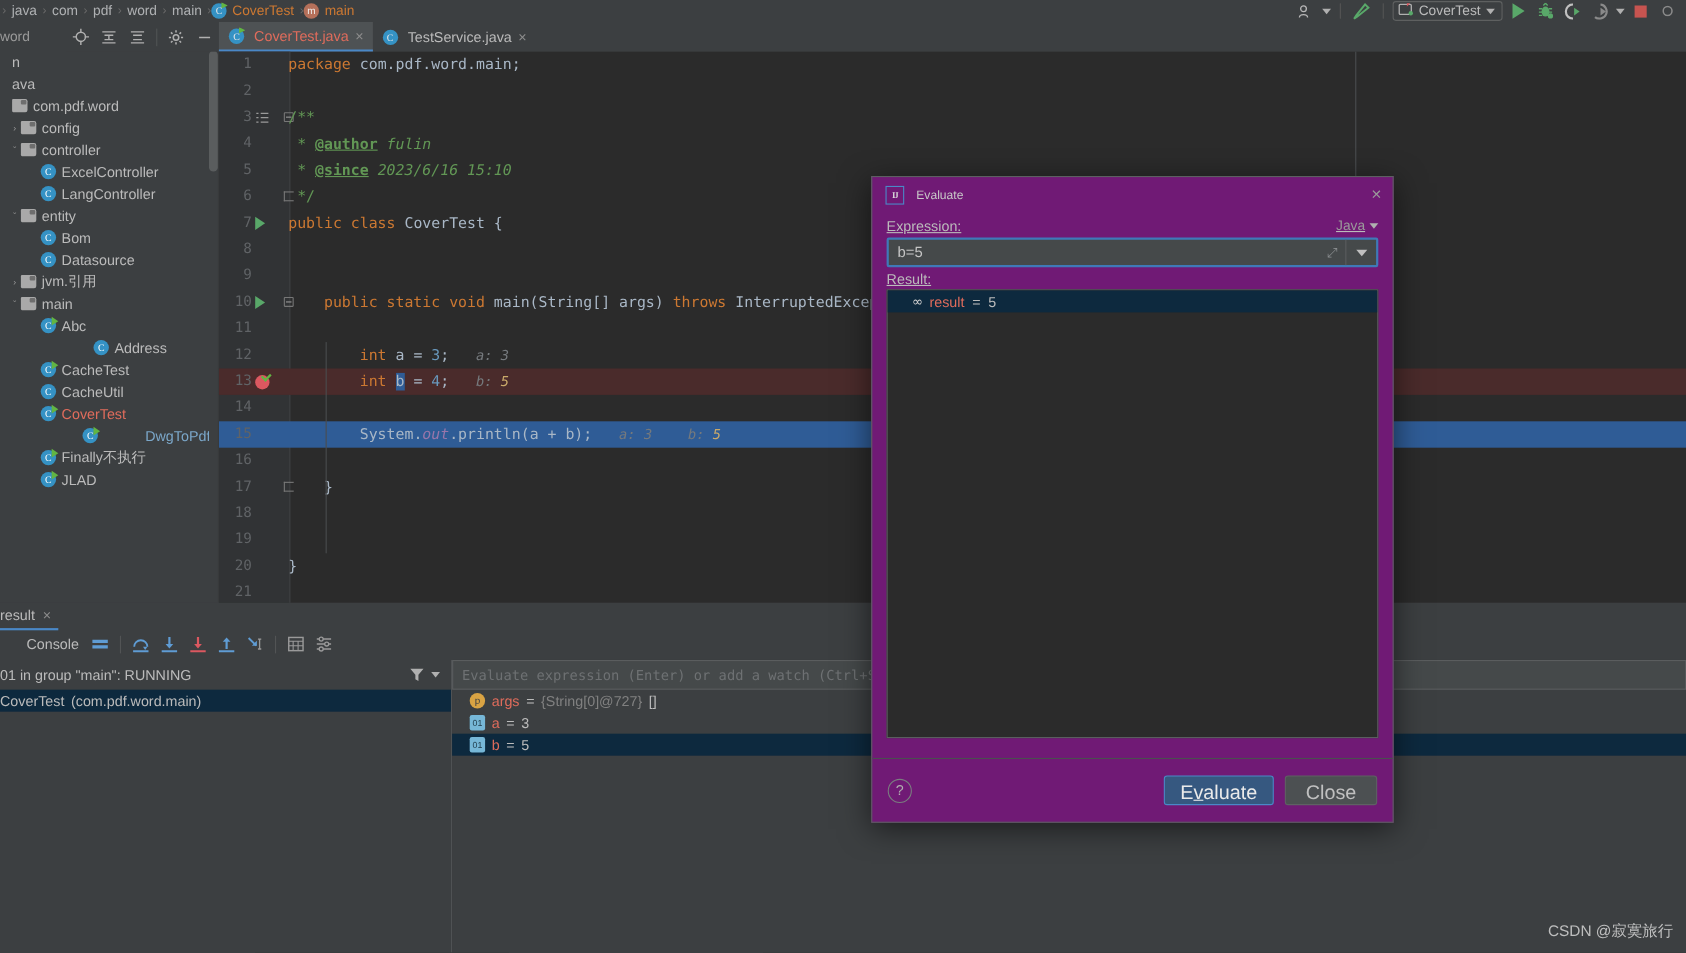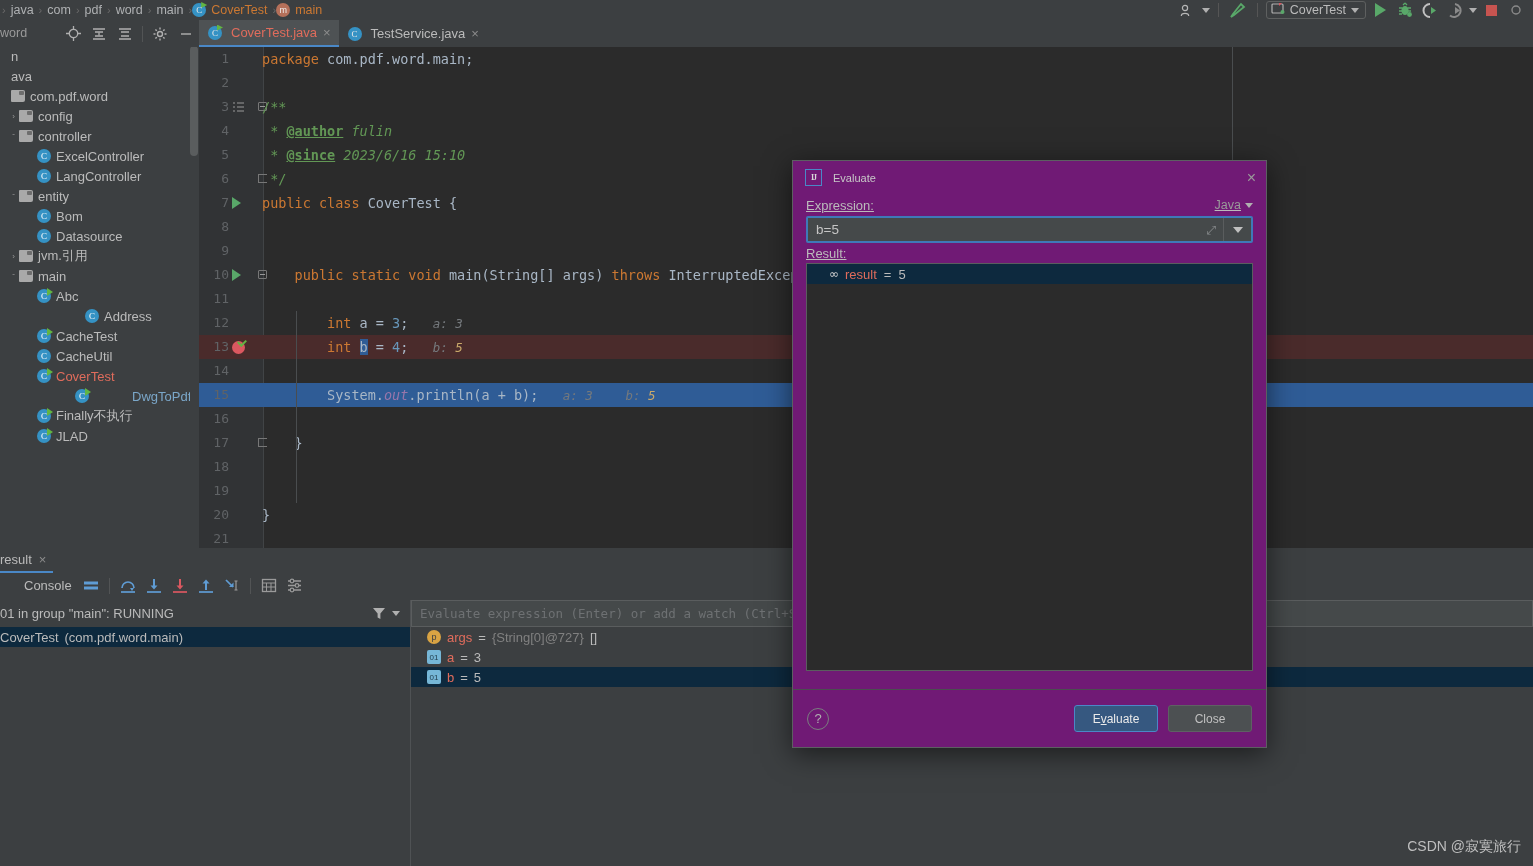--- a/index.html
+++ b/index.html
@@ -160,22 +160,22 @@
   .reslabel{font-size:13px;color:#bbbbbb;height:20px;display:flex;align-items:center;}
   .resbox{height:408px;background:#2b2b2b;border:1px solid #5a5d5e;}
   .resrow{height:20px;background:#0d293e;display:flex;align-items:center;padding-left:22px;gap:7px;font-size:13px;}
   .inficon{color:#cfcfcf;font-size:12px;letter-spacing:-1px;font-family:"DejaVu Sans",sans-serif;}
   .resname{color:#e06c5c;}
   .resval{color:#bbbbbb;}
   .dlg-foot{position:absolute;left:0;bottom:0;width:473px;height:58px;border-top:1px solid #4b4e50;display:flex;align-items:center;padding:0 14px;}
   .helpbtn{width:22px;height:22px;border-radius:50%;border:1px solid #7a7d7f;color:#b0b0b0;font-size:13px;
      display:flex;align-items:center;justify-content:center;}
   .btns{margin-left:auto;display:flex;gap:10px;}
-  .btn{height:27px;min-width:84px;padding:0 14px;display:flex;align-items:center;justify-content:center;
-     font-size:12px;border-radius:3px;}
+  .btn{height:27px;min-width:84px;padding:0 14px;display:flex;align-items:flex-end;justify-content:center;
+     font-size:18px;border-radius:3px;}
   .btn.primary{background:#365880;border:1px solid #4a88c7;color:#eaeaea;}
   .btn.primary u{text-decoration:underline;}
   .btn.sec{background:#4c5052;border:1px solid #5e6163;color:#c0c0c0;}
 
   .watermark{position:absolute;right:12px;bottom:10px;font-size:14px;color:#c9c9c9;opacity:.92;}
 </style>
 </head>
 <body>
 
 <div class="root">

